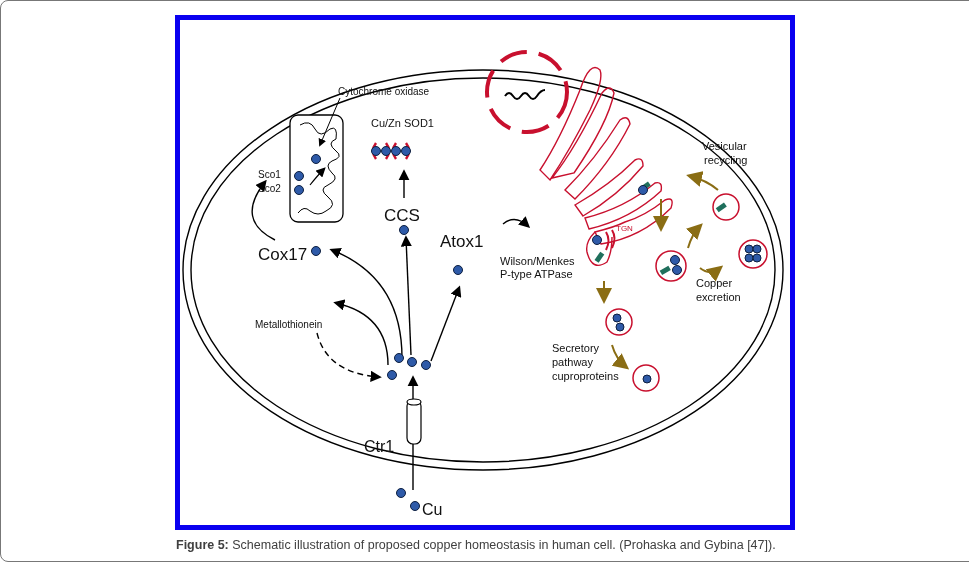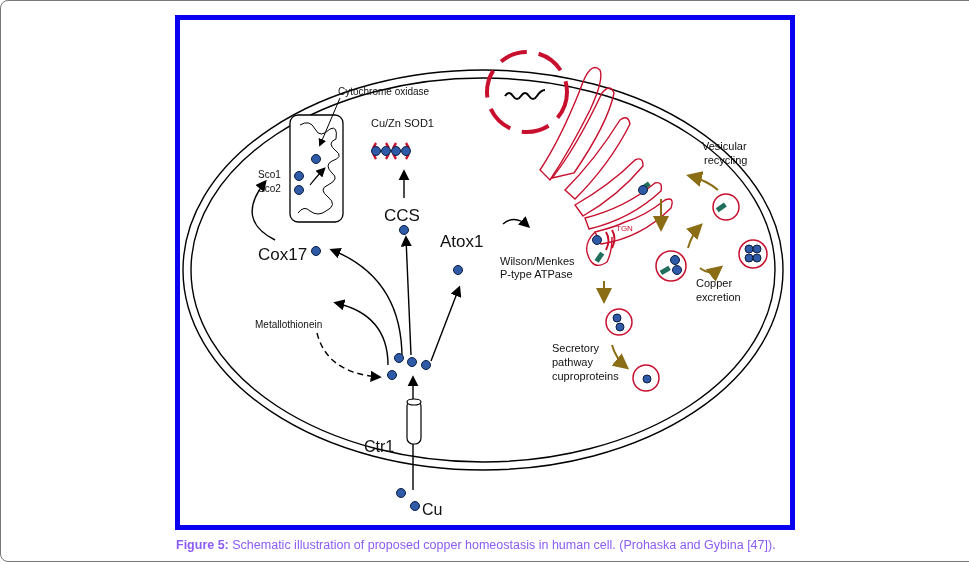--- a/index.html
+++ b/index.html
@@ -1,20 +1,20 @@
 <!DOCTYPE html>
 <html><head>
 <meta charset="utf-8">
 <style>
   html,body{margin:0;padding:0;background:#fff;}
   body{width:969px;height:565px;position:relative;overflow:hidden;font-family:"Liberation Sans",sans-serif;}
   .card{position:absolute;left:0;top:0;width:1004px;height:562px;border:1px solid #777;border-radius:8px;box-sizing:border-box;}
   .frame{position:absolute;left:175px;top:15px;width:620px;height:515px;border:5px solid #0a00f0;box-sizing:border-box;background:#fff;}
   svg{position:absolute;left:0;top:0;}
-  .caption{position:absolute;left:176px;top:538px;font-size:12.5px;color:#8b5cf6;white-space:nowrap;}
+  .caption{position:absolute;left:176px;top:538px;font-size:12.5px;color:#404040;white-space:nowrap;}
   .caption b{font-weight:bold;}
   .lbl{font-family:"Liberation Sans",sans-serif;fill:#111;}
 </style>
 </head>
 <body>
 
 <div class="card"></div>
 <div class="frame"></div>
 
 <svg width="969" height="565">

